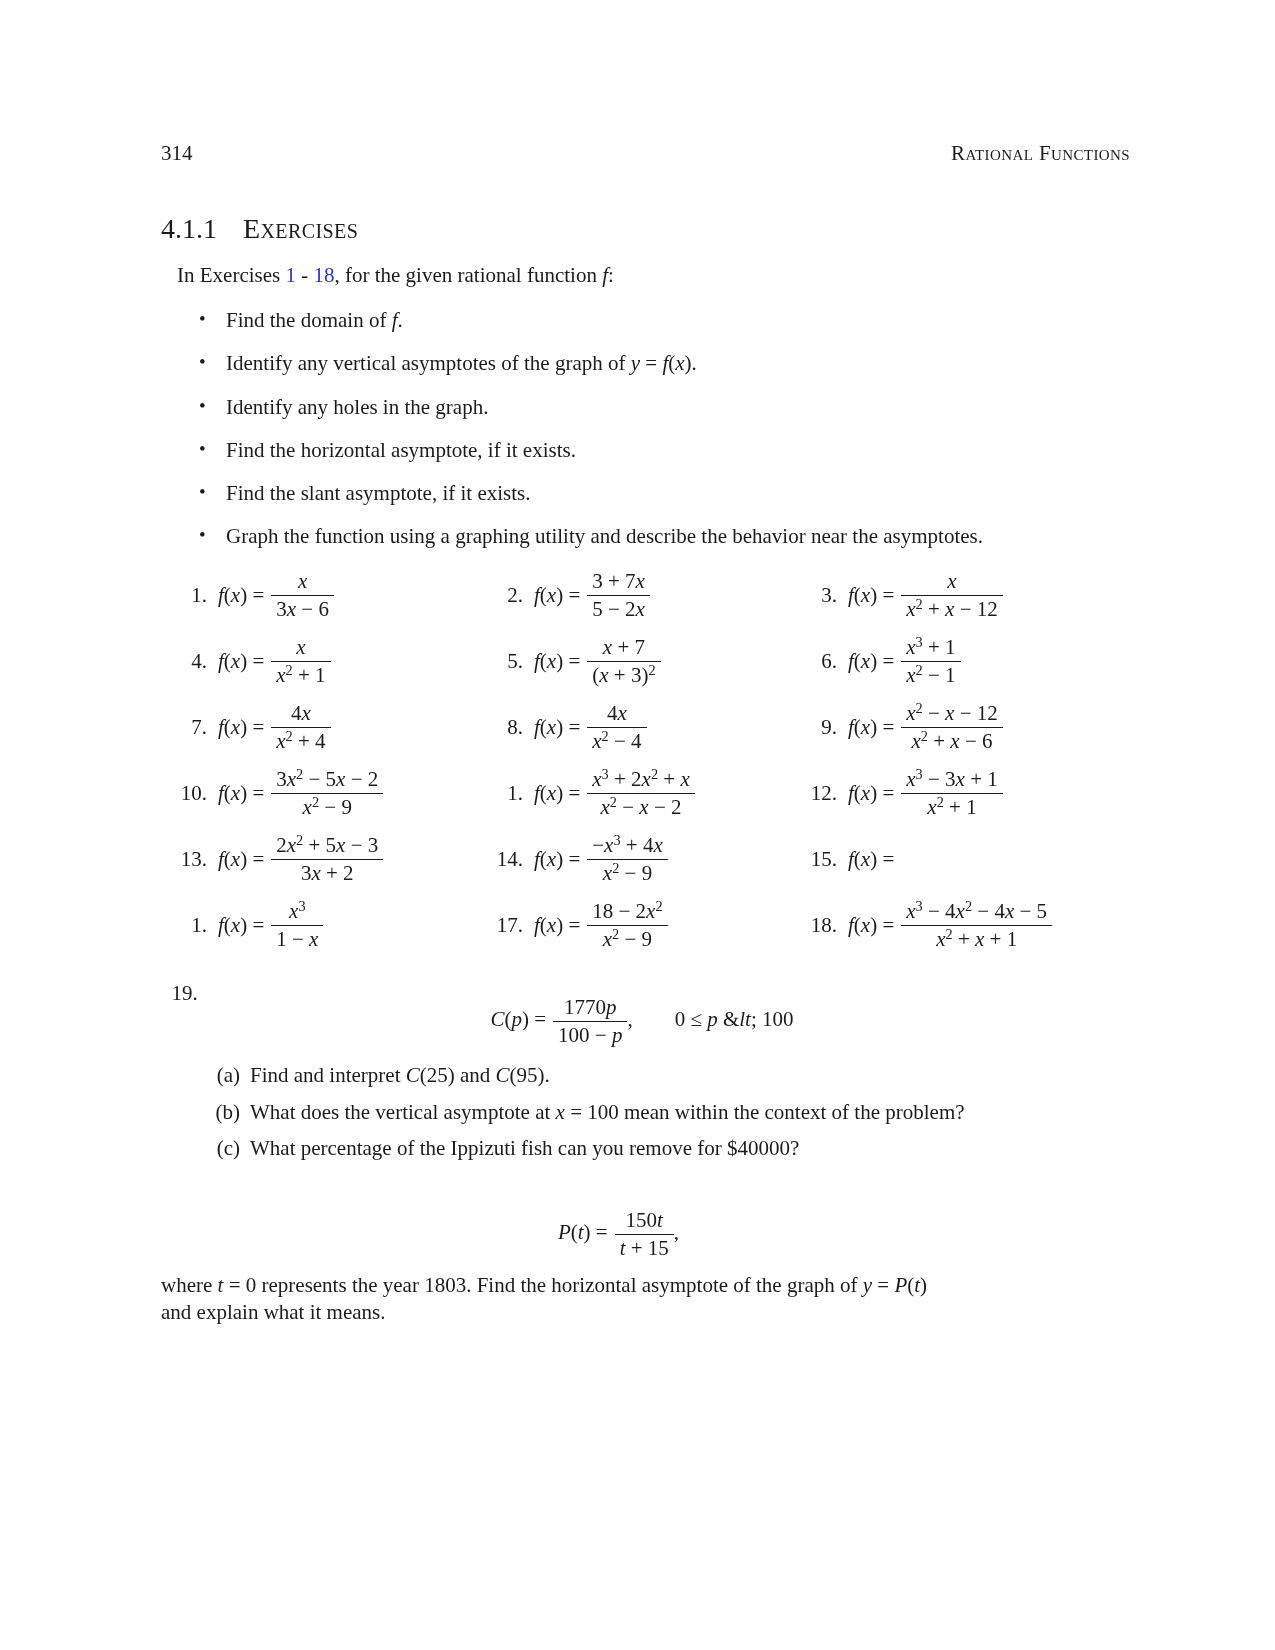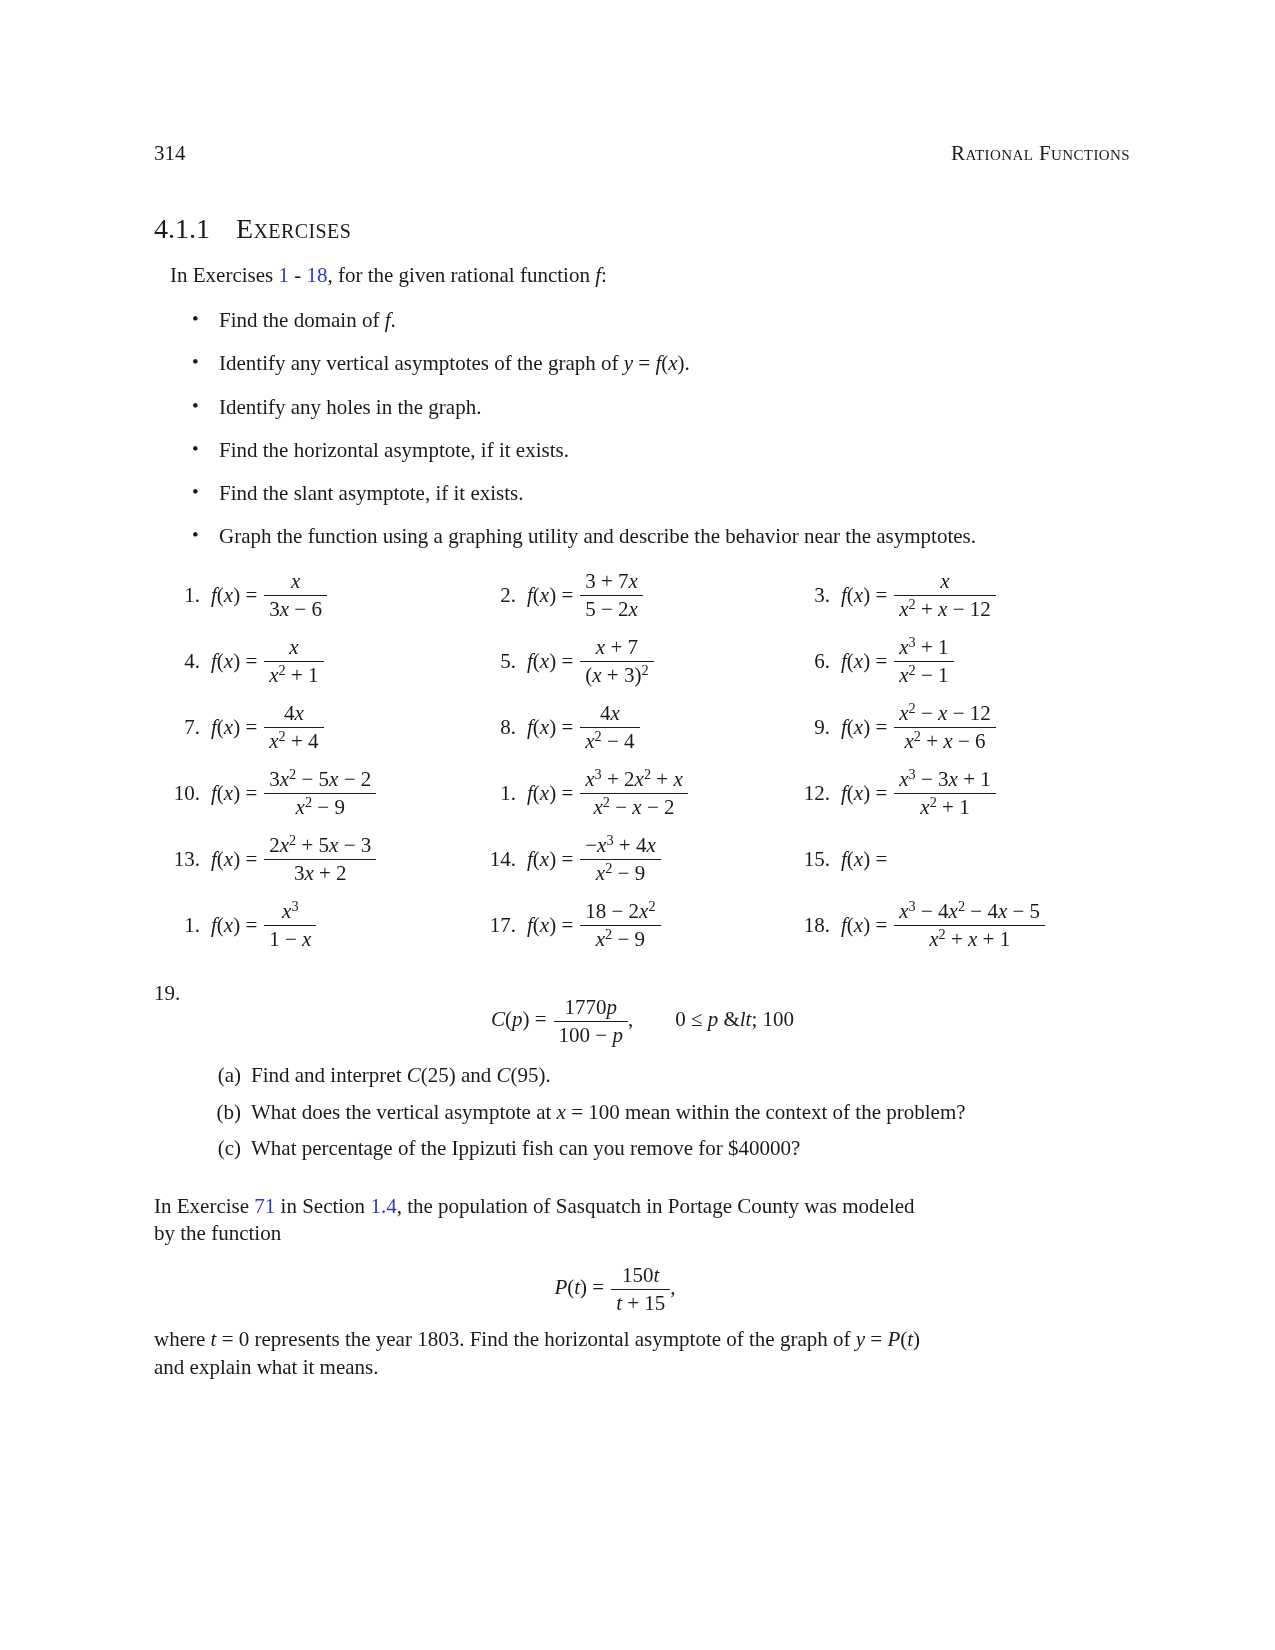--- a/index.html
+++ b/index.html
@@ -7,21 +7,21 @@
     --text:#1b1b1b; --link:#2e38c8; --bar:#1b1b1b; --bg:#ffffff;
   }
   *{box-sizing:border-box;}
   html,body{margin:0;padding:0;}
   body{
     width:1275px;height:1650px;position:relative;overflow:hidden;
     background:var(--bg);color:var(--text);
     font-family:"Liberation Serif","DejaVu Serif",serif;
     font-size:21px;line-height:1.3;
   }
-  .content{position:absolute;left:154px;right:145px;top:0;}
+  .content{position:absolute;left:161px;right:145px;top:0;}
   a.lnk{color:var(--link);text-decoration:none;cursor:pointer;}
   .sc{font-variant:small-caps;letter-spacing:.4px;}
   .mi i, i{font-style:italic;}
   sup{font-size:.68em;vertical-align:.5em;line-height:0;}
 
   .header{display:flex;justify-content:space-between;align-items:baseline;margin-top:140px;}
   .sec-heading{margin-top:44px;font-size:28px;}
   .sec-heading .sec-num{margin-right:26px;}
   .intro{margin:14px 0 0 16px;}
 
@@ -32,21 +32,21 @@
 
   .ex-grid{margin-top:8px;display:grid;grid-template-columns:316px 314px 1fr;row-gap:9px;padding-left:12px;}
   .ex-item{display:flex;align-items:center;min-height:57px;}
   .ex-num{min-width:34px;text-align:right;margin-right:11px;}
   .ex-lhs{margin-right:7px;white-space:nowrap;}
   .frac{display:inline-block;text-align:center;vertical-align:middle;}
   .frac .fnum,.frac .fden{display:block;padding:1px 5px;line-height:1.18;white-space:nowrap;}
   .frac .fden{border-top:1.4px solid var(--bar);}
 
   .problem{display:flex;margin-top:26px;}
-  .p-label{min-width:47px;text-align:left;margin-right:8px;}
+  .p-label{min-width:47px;text-align:center;}
   .p-body{flex:1;}
   .p-body p{margin:0;}
   .eq{text-align:center;margin:14px 54px 10px 0;}
   .eq .frac{margin-left:7px;}
   .eq-post{}
   .eq-constraint{margin-left:42px;}
   .parts{margin-top:14px;}
   .part-row{display:flex;margin-bottom:9px;}
   .part-label{min-width:32px;text-align:right;margin-right:10px;}
   .part-text{flex:1;}
@@ -257,21 +257,20 @@
           <div class="part-row">
             <span class="part-label">(c)</span>
             <span class="part-text">What percentage of the Ippizuti fish can you remove for $40000?</span>
           </div>
         </div>
     </div>
   </div>
 
   <div class="problem problem-20">
     <div class="p-body">
-      <p>In Exercise <a class="lnk">71</a> in Section <a class="lnk">1.4</a>, the population of Sasquatch in Portage County was modeled<br>by the function</p>
       <div class="eq">
         <span class="mi"><i>P</i>(<i>t</i>) =</span><span class="frac"><span class="fnum">150<i>t</i></span><span class="fden"><i>t</i> + 15</span></span><span class="eq-post">,</span>
       </div>
       <p class="after-eq">where <span class="mi"><i>t</i> = 0</span> represents the year 1803. Find the horizontal asymptote of the graph of <span class="mi"><i>y</i> = <i>P</i>(<i>t</i>)</span><br>and explain what it means.</p>
     </div>
   </div>
 
 </div>
 
 </body></html>

